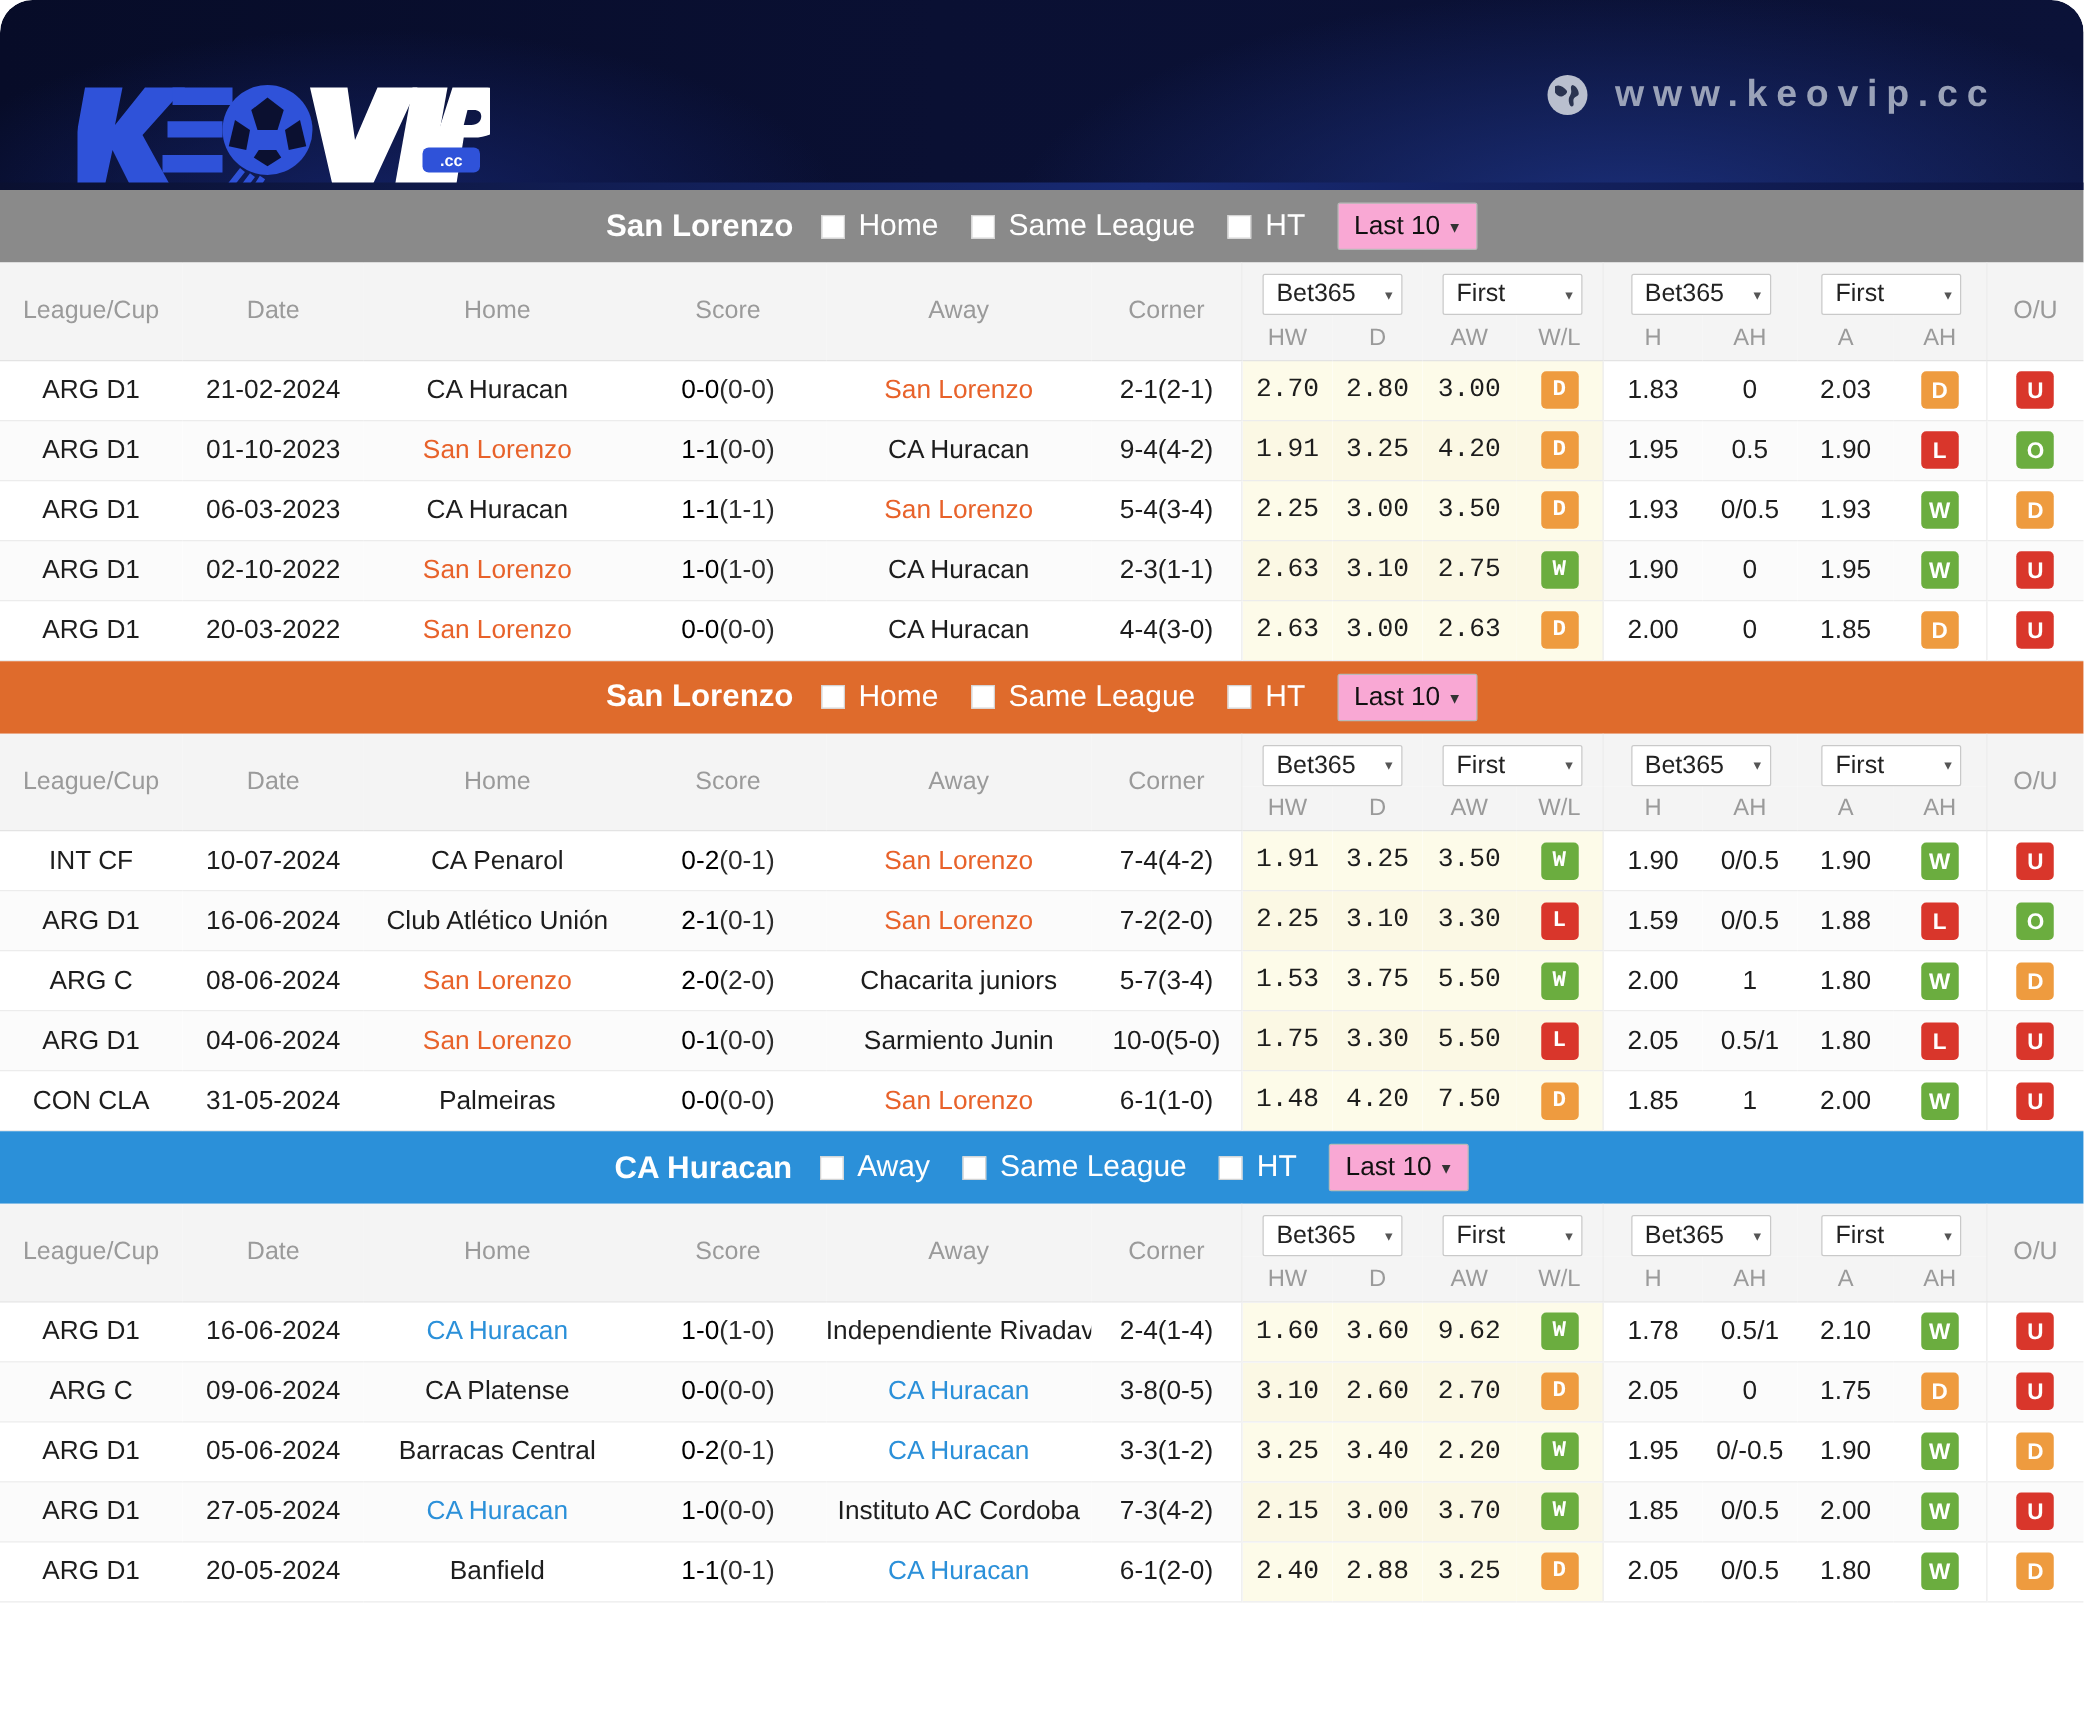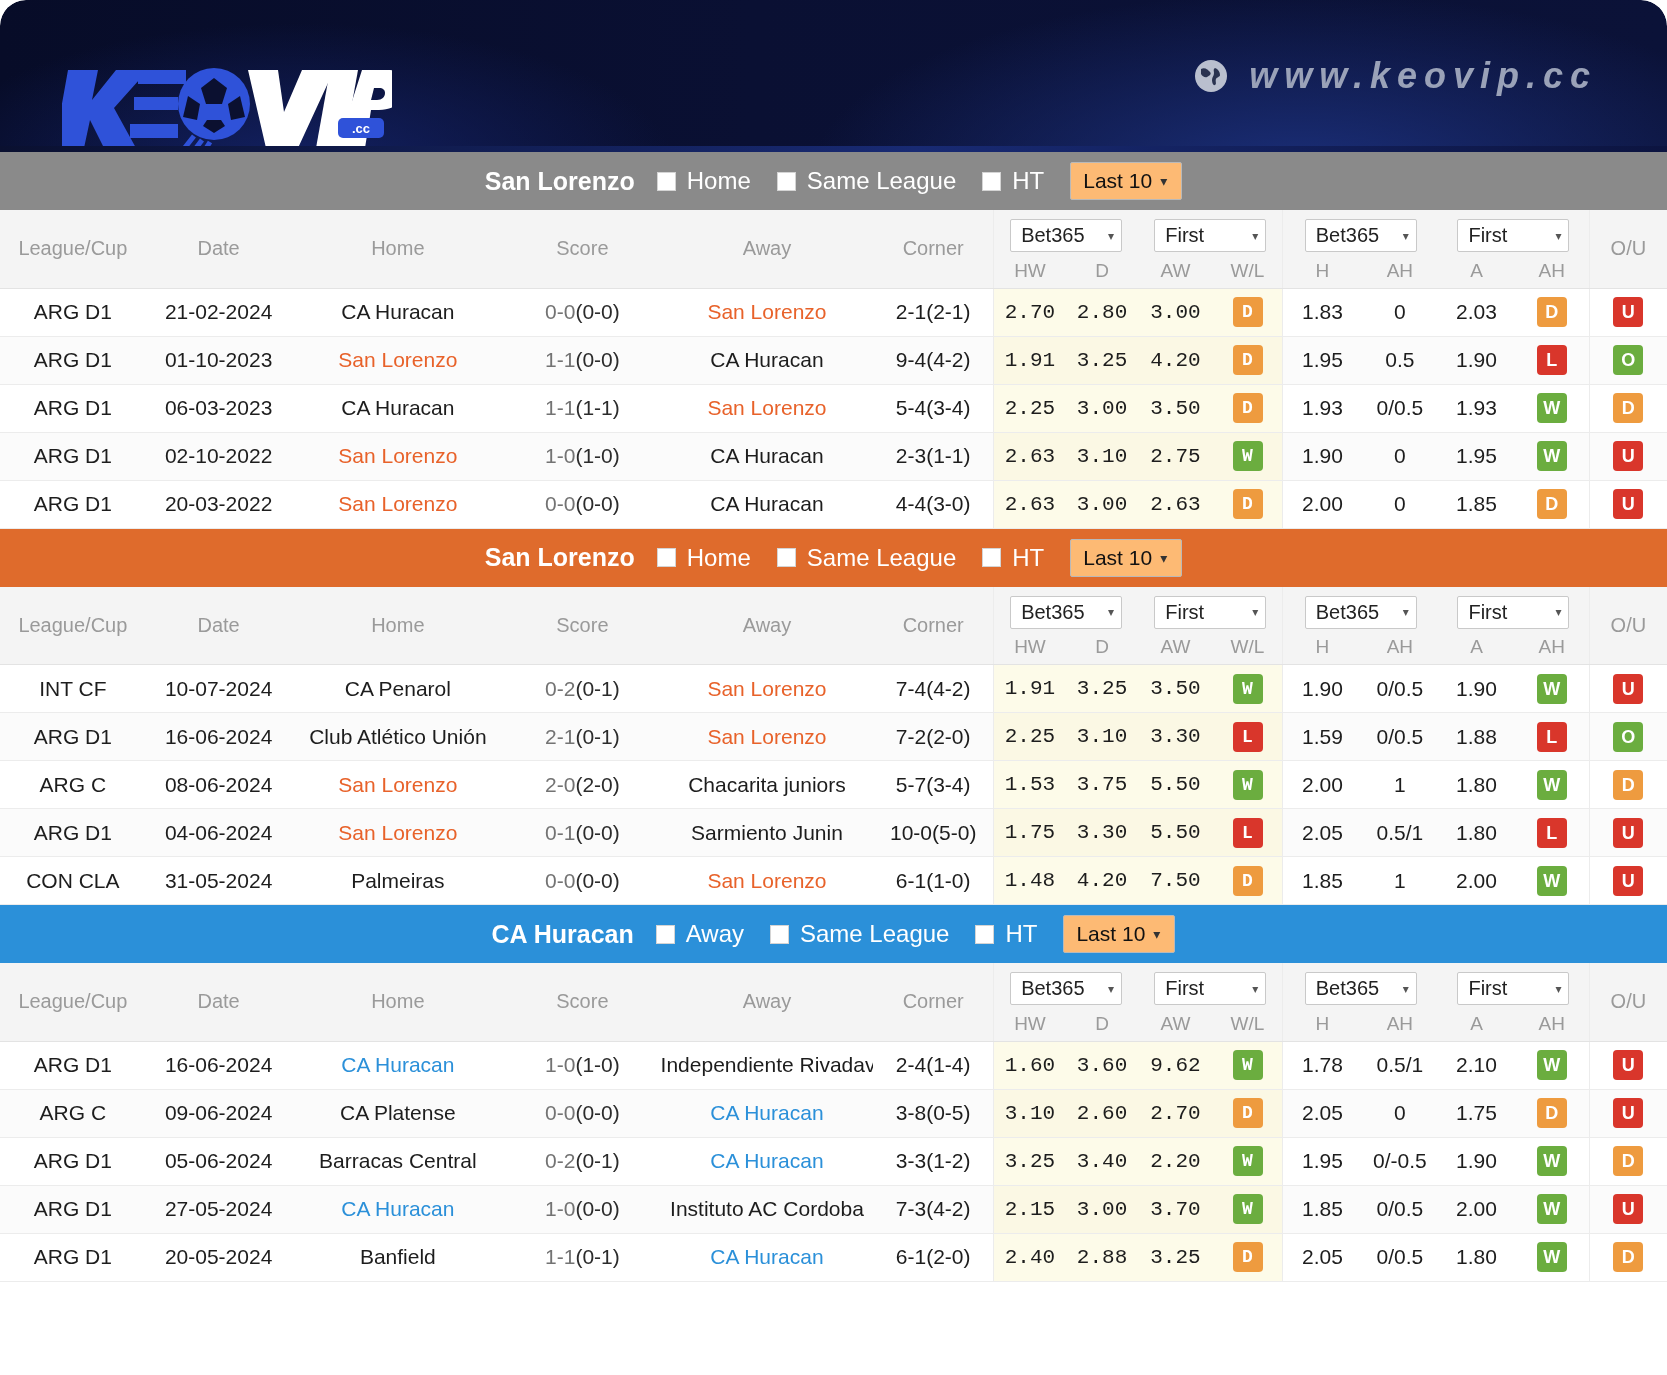--- a/index.html
+++ b/index.html
@@ -49,22 +49,21 @@
     right: 70px;
     top: 50%;
     transform: translateY(-50%);
     display: flex;
     align-items: center;
     gap: 18px;
   }
   .globe-ico { width: 40px; height: 40px; display:block; }
   .url-text {
     color: #9aa2b8;
-    font-size: 36px;
-    font-style: italic;
+    font-size: 30px;
     font-weight: 700;
     letter-spacing: 7px;
     white-space: nowrap;
   }
 
   
   .sec-head {
     height: 58px;
     display: flex;
     align-items: center;
@@ -91,21 +90,21 @@
   }
   .chk-box {
     width: 19px; height: 19px;
     background: #fff;
     border: 1px solid #d4d4d4;
     display: inline-block;
   }
   .chk-label { font-size: 24px; font-weight: 400; }
 
   .sec-select {
-    background: #fdba74;
+    background: #f9a8d4;
     color: #111;
     font-size: 21px;
     border: 1px solid #b9b9b9;
     border-radius: 2px;
     padding: 4px 8px 4px 12px;
     display: flex;
     align-items: center;
     gap: 8px;
     height: 38px;
     min-width: 112px;
@@ -173,21 +172,21 @@
     overflow: hidden;
   }
   tr.data-row:nth-child(odd) td { background: #ffffff; }
   tr.data-row td.tint { background: #fbf8e4; font-family: Liberation Mono, monospace; }
   tr.data-row:nth-child(odd) td.tint { background: #fdfbe9; }
 
   td.sep-left { border-left: 1px solid #ececec; }
 
   .team-orange { color: #e8622a; }
   .team-blue   { color: #2b90d9; }
-  .score-main  { color: #737373; }
+  .score-main  { color: #000000; }
   .score-ht    { color: #2b2b2b; }
 
   .badge {
     display: inline-block;
     width: 30px; height: 30px;
     line-height: 30px;
     border-radius: 4px;
     color: #fff;
     font-size: 18px;
     font-weight: bold;

